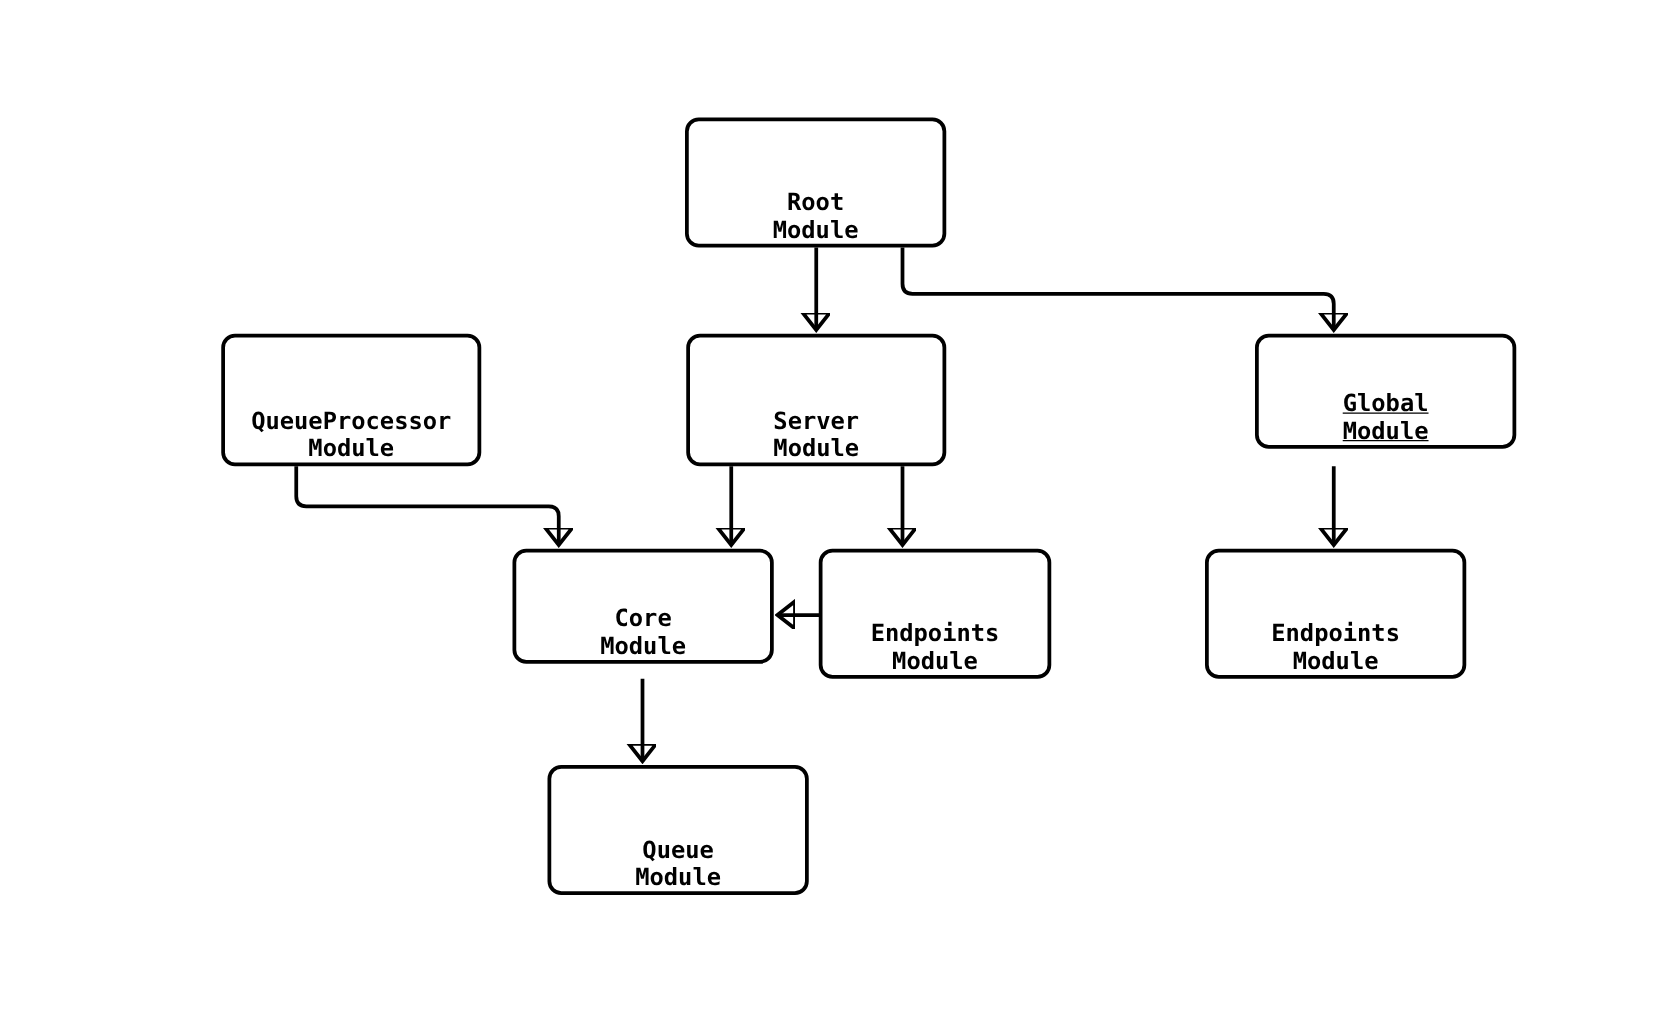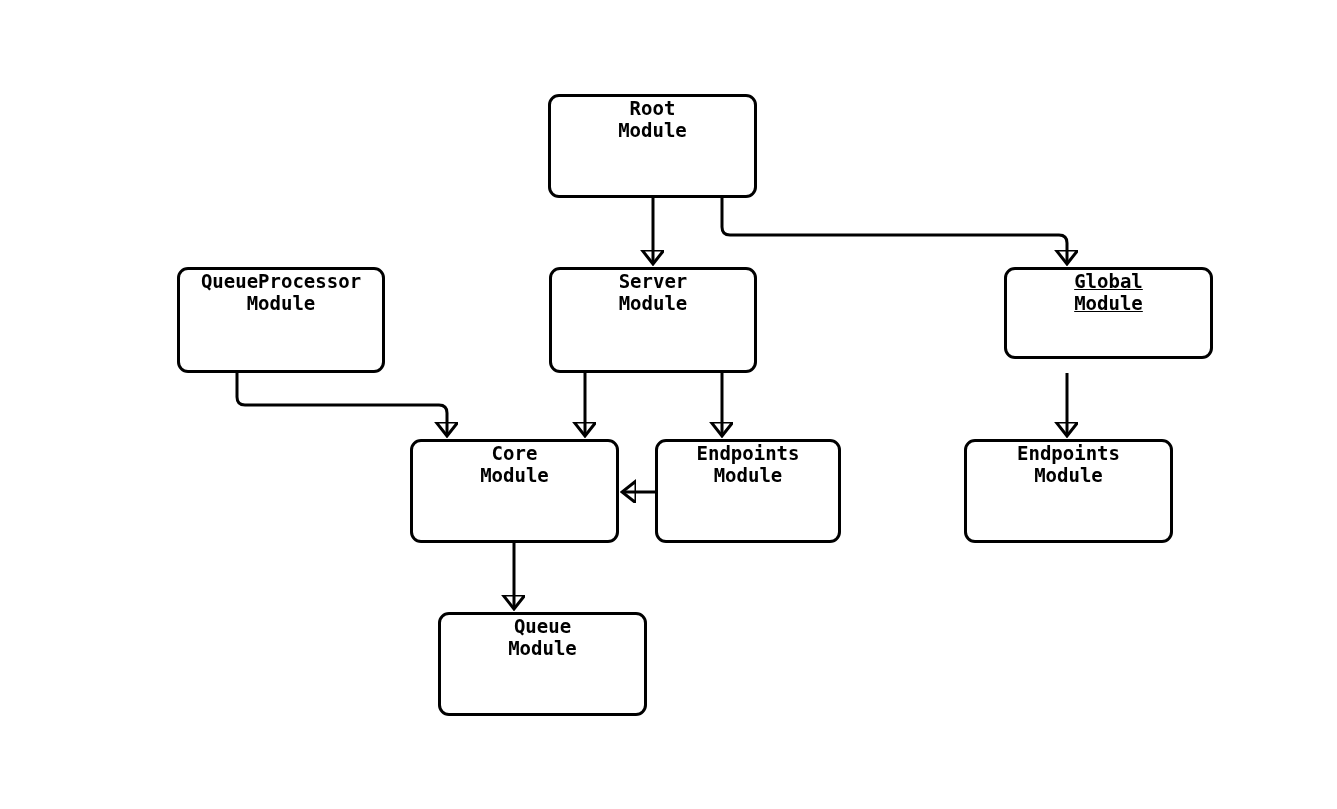--- a/index.html
+++ b/index.html
@@ -21,21 +21,21 @@
     fill: none;
     stroke: #000000;
     stroke-width: 3;
   }
   .node {
     position: absolute;
     background: #ffffff;
     border: 3px solid #000000;
     border-radius: 11px;
     display: flex;
-    align-items: flex-start;
+    align-items: flex-end;
     justify-content: center;
     text-align: center;
   }
   .node-label {
     font-size: 19px;
     font-weight: bold;
     line-height: 22px;
     color: #000000;
     white-space: pre-line;
     letter-spacing: 0px;
@@ -75,21 +75,21 @@
   <div class="node" style="left:549px; top:267px; width:208px; height:106px;">
     <span class="node-label">Server
 Module</span>
   </div>
 
   <div class="node" style="left:1004px; top:267px; width:209px; height:92px;text-decoration:underline;">
     <span class="node-label">Global
 Module</span>
   </div>
 
-  <div class="node" style="left:410px; top:439px; width:209px; height:104px;">
+  <div class="node" style="left:410px; top:439px; width:209px; height:92px;">
     <span class="node-label">Core
 Module</span>
   </div>
 
   <div class="node" style="left:655px; top:439px; width:186px; height:104px;">
     <span class="node-label">Endpoints
 Module</span>
   </div>
 
   <div class="node" style="left:964px; top:439px; width:209px; height:104px;">

